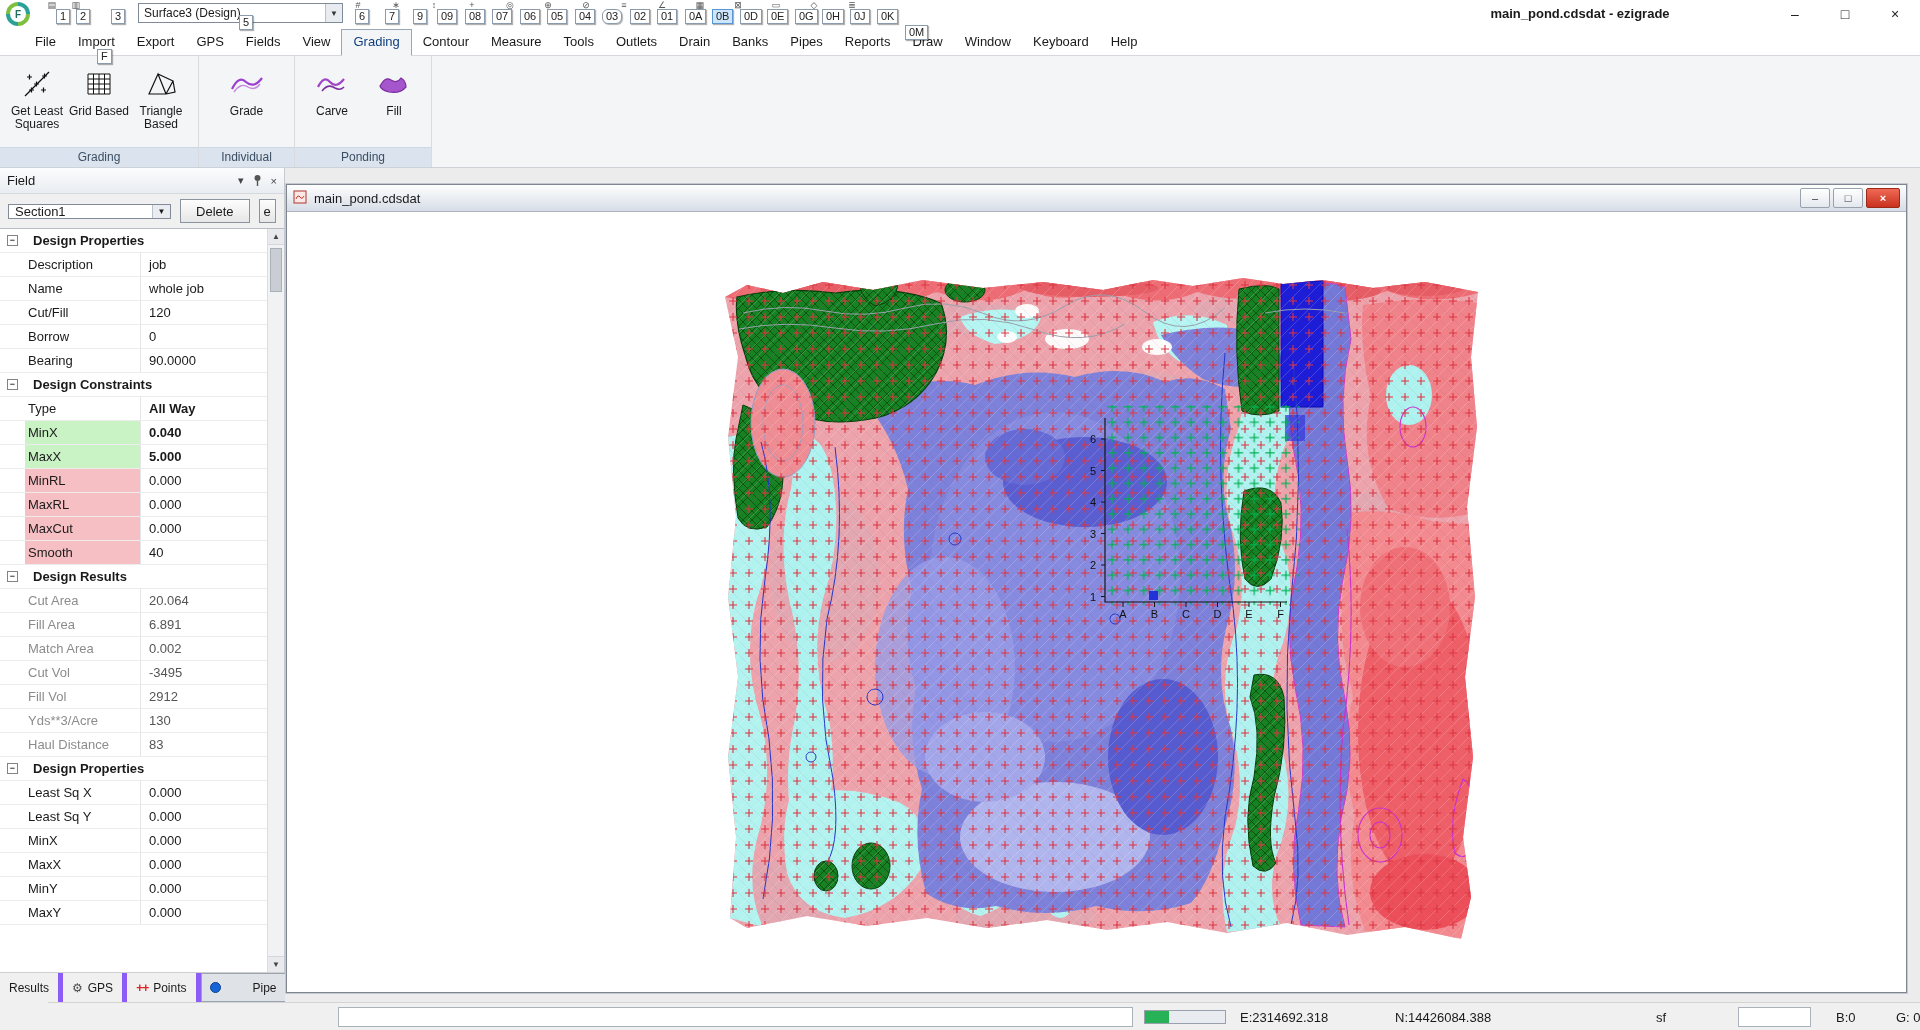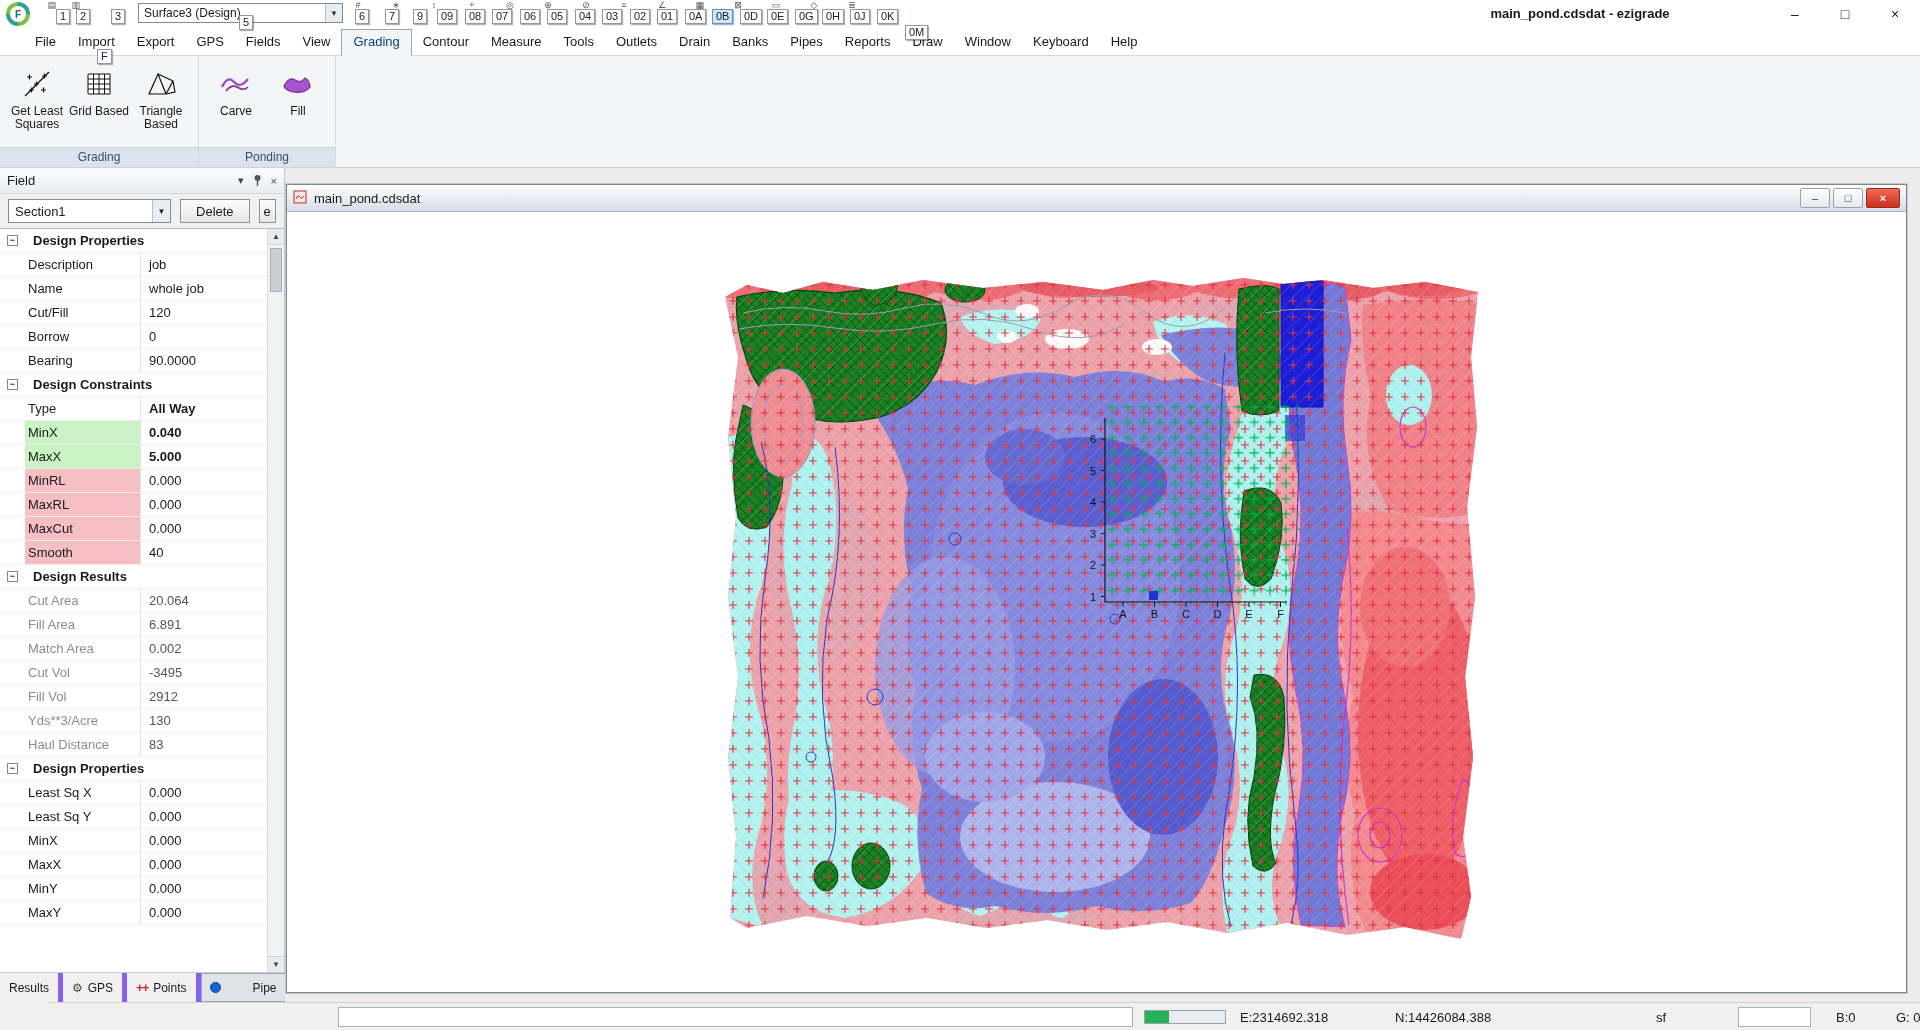--- a/index.html
+++ b/index.html
@@ -44,21 +44,21 @@
   .rbtn .rlabel { line-height:13px; margin-top:3px; }
   .rg-min { min-width:96px; justify-content:center; }
 
   
   .left-panel { position:absolute; left:0; top:168px; width:285px; height:834px; background:#f0f0f0;
     border-right:1px solid #c6cacf; display:flex; flex-direction:column; }
   .panel-header { height:26px; display:flex; align-items:center; padding:0 7px; font-size:13px;
     background:linear-gradient(#fbfcfd,#e9edf2); border-bottom:1px solid #d4d9df; }
   .ph-icons { margin-left:auto; display:flex; gap:9px; color:#444; font-size:11px; align-items:center; }
   .panel-toolbar { height:34px; display:flex; align-items:center; padding:0 8px; gap:9px; }
-  .combo { width:171px; height:24px; background:#fff; border:1px solid #828c98; display:flex; align-items:center; font-size:13px; padding-left:6px; }
+  .combo { width:171px; height:15px; background:#fff; border:1px solid #828c98; display:flex; align-items:center; font-size:13px; padding-left:6px; }
   .combo .arrow { margin-left:auto; width:18px; height:100%; background:#e9edf2; border-left:1px solid #b9c2cc;
     display:flex; align-items:center; justify-content:center; font-size:8px; }
   .btn { height:24px; padding:0 15px; background:linear-gradient(#fdfdfd,#e6e6e6); border:1px solid #8a949e; font-size:13px;
     display:flex; align-items:center; }
   .btn.partial { width:18px; padding:0 0 0 4px; overflow:hidden; }
 
   .prop-grid { flex:1; background:#fff; border-top:1px solid #b7bcc2; position:relative; overflow:hidden; }
   .grid-rows { position:absolute; left:0; top:0; right:17px; bottom:0; }
   .prow { display:flex; height:24px; border-bottom:1px solid #ececec; font-size:13px; align-items:stretch; }
   .prow .gutter { width:25px; display:flex; align-items:center; justify-content:center; }
@@ -152,21 +152,21 @@
       <span class="keytip" style="left: 239px; top: 15px;">5</span>
       <span class="keytip" style="left: 355px; top: 9px;">6</span>
       <span class="keytip" style="left: 385px; top: 9px;">7</span>
       <span class="keytip" style="left: 413px; top: 9px;">9</span>
       <span class="keytip" style="left: 437px; top: 9px;">09</span>
       <span class="keytip" style="left: 465px; top: 9px;">08</span>
       <span class="keytip" style="left: 492px; top: 9px;">07</span>
       <span class="keytip" style="left: 520px; top: 9px;">06</span>
       <span class="keytip" style="left: 547px; top: 9px;">05</span>
       <span class="keytip" style="left: 575px; top: 9px;">04</span>
-      <span class="keytip" style="left: 602px; top: 9px;">03</span>
+      <span class="keytip" style="left: 602px; top: 9px; border-radius: 6px;">03</span>
       <span class="keytip" style="left: 630px; top: 9px;">02</span>
       <span class="keytip" style="left: 657px; top: 9px;">01</span>
       <span class="keytip" style="left: 685px; top: 9px;">0A</span>
       <span class="keytip hl" style="left: 712px; top: 9px;">0B</span>
       <span class="keytip" style="left: 740px; top: 9px;">0D</span>
       <span class="keytip" style="left: 767px; top: 9px;">0E</span>
       <span class="keytip" style="left: 795px; top: 9px;">0G</span>
       <span class="keytip" style="left: 822px; top: 9px;">0H</span>
       <span class="keytip" style="left: 850px; top: 9px;">0J</span>
       <span class="keytip" style="left: 877px; top: 9px;">0K</span>
@@ -218,20 +218,32 @@
         </div>
         <div class="rbtn">
           <div class="ric">
             <svg viewBox="0 0 32 32" width="32" height="32">
               <path d="M4 26 L13 6 L21 26 Z M13 6 L28 13 L21 26 M28 13 L30 24 L21 26" fill="none" stroke="#111" stroke-width="1.2"></path>
             </svg>
           </div>
           <div class="rlabel">Triangle Based</div>
         </div>
         <div class="rg-label">Grading</div>
+      </div>
+      <div class="ribbon-group rg-min">
+        <div class="rbtn">
+          <div class="ric">
+            <svg viewBox="0 0 36 32" width="36" height="32">
+              <path d="M3 21 Q10 7 17 14 Q25 21 33 10" fill="none" stroke="#9b3fd1" stroke-width="2.2"></path>
+              <path d="M5 24 Q12 14 19 19 Q26 23 31 16" fill="none" stroke="#c48ae0" stroke-width="1.4"></path>
+            </svg>
+          </div>
+          <div class="rlabel">Grade</div>
+        </div>
+        <div class="rg-label">Individual</div>
       </div>
       <div class="ribbon-group">
         <div class="rbtn">
           <div class="ric">
             <svg viewBox="0 0 36 32" width="36" height="32">
               <path d="M4 19 Q10 7 16 14 Q22 21 30 11" fill="none" stroke="#a044c6" stroke-width="2.2"></path>
               <path d="M8 23 Q14 15 21 20 Q26 23 30 19" fill="none" stroke="#7c2f9e" stroke-width="1.6"></path>
             </svg>
           </div>
           <div class="rlabel">Carve</div>

